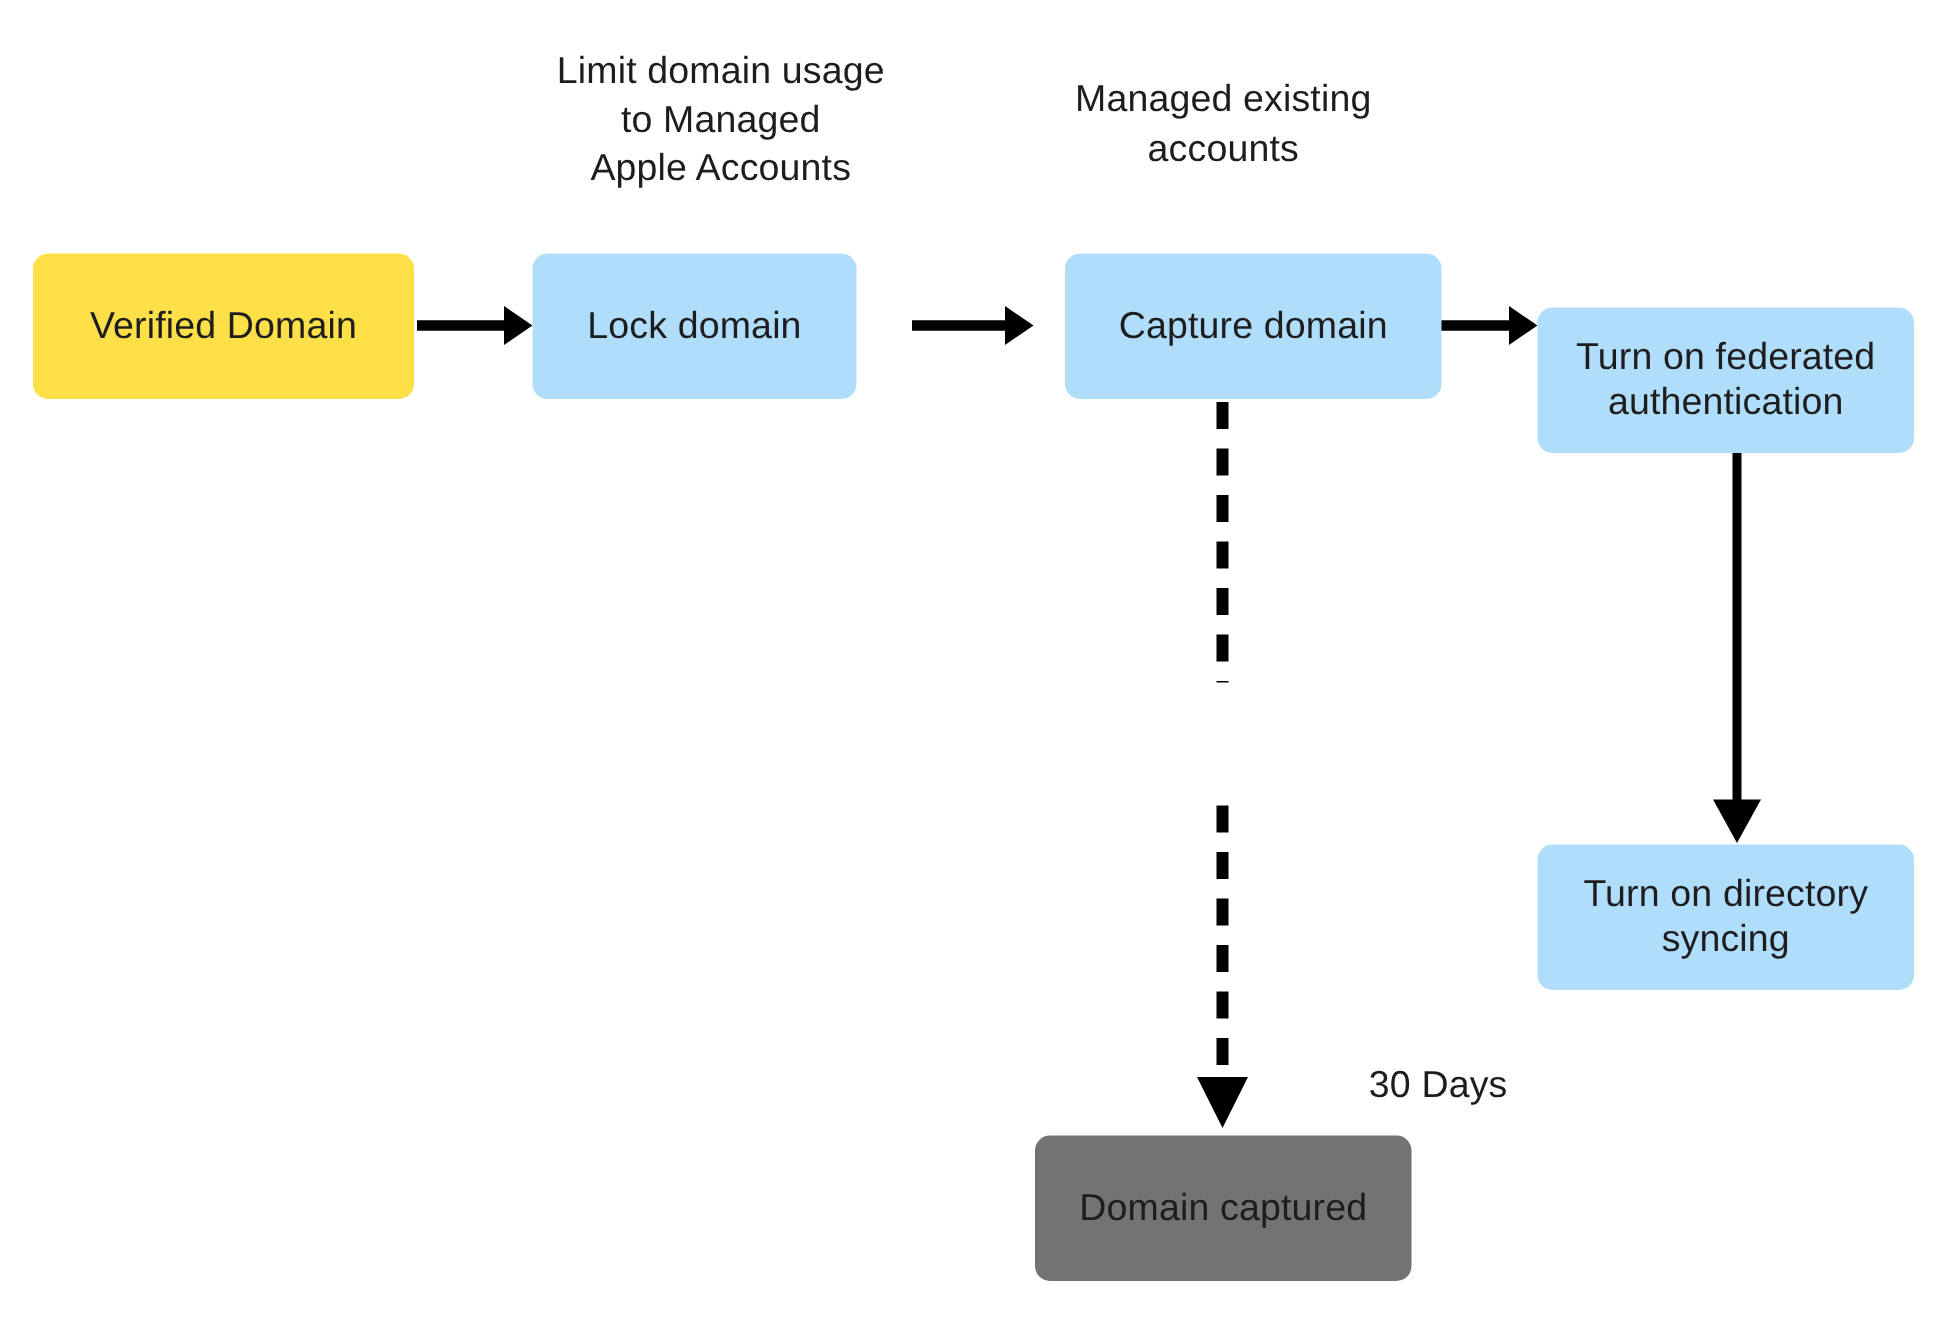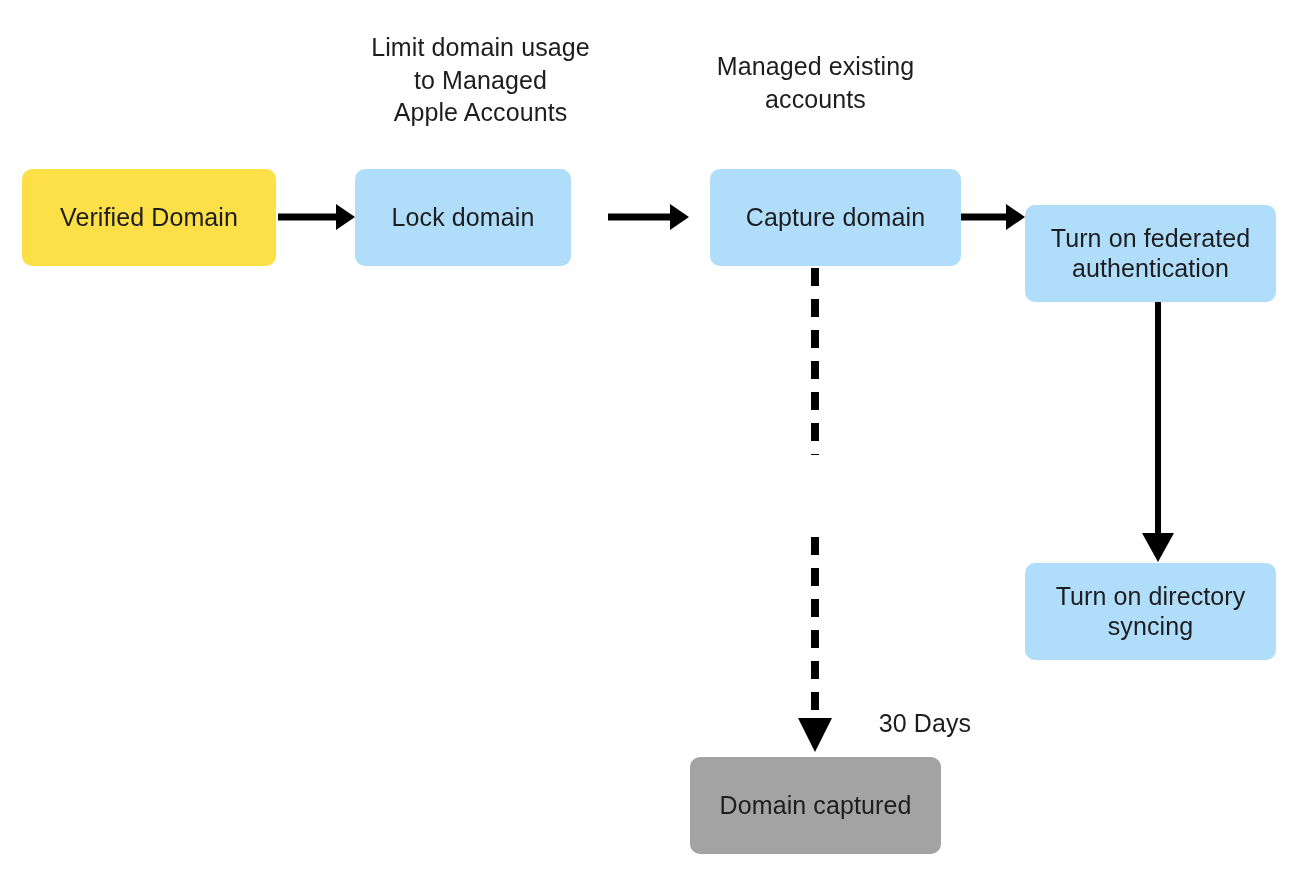--- a/index.html
+++ b/index.html
@@ -44,35 +44,35 @@
     justify-content: center;
     text-align: center;
     font-size: 25px;
     line-height: 1.18;
     letter-spacing: 0.1px;
     padding: 4px 10px;
     color: #1d1d1f;
   }
   .node-green  { background: #fde047; }
   .node-blue   { background: #b0deFA; }
-  .node-orange { background: #a3a3a3; }
+  .node-orange { background: #737373; }
 
   
   .caption {
     position: absolute;
     box-sizing: border-box;
     text-align: center;
     font-size: 25px;
     line-height: 1.3;
     letter-spacing: 0.1px;
     color: #1d1d1f;
     white-space: pre-line;
   }
   .caption-left {
-    text-align: center;
+    text-align: right;
   }
 </style>
 </head>
 <body>
 
 <div id="diagram-canvas">
 
   <svg id="connector-layer" viewBox="0 0 1296 896" width="1296" height="896" xmlns="http://www.w3.org/2000/svg">
 
     <g>

